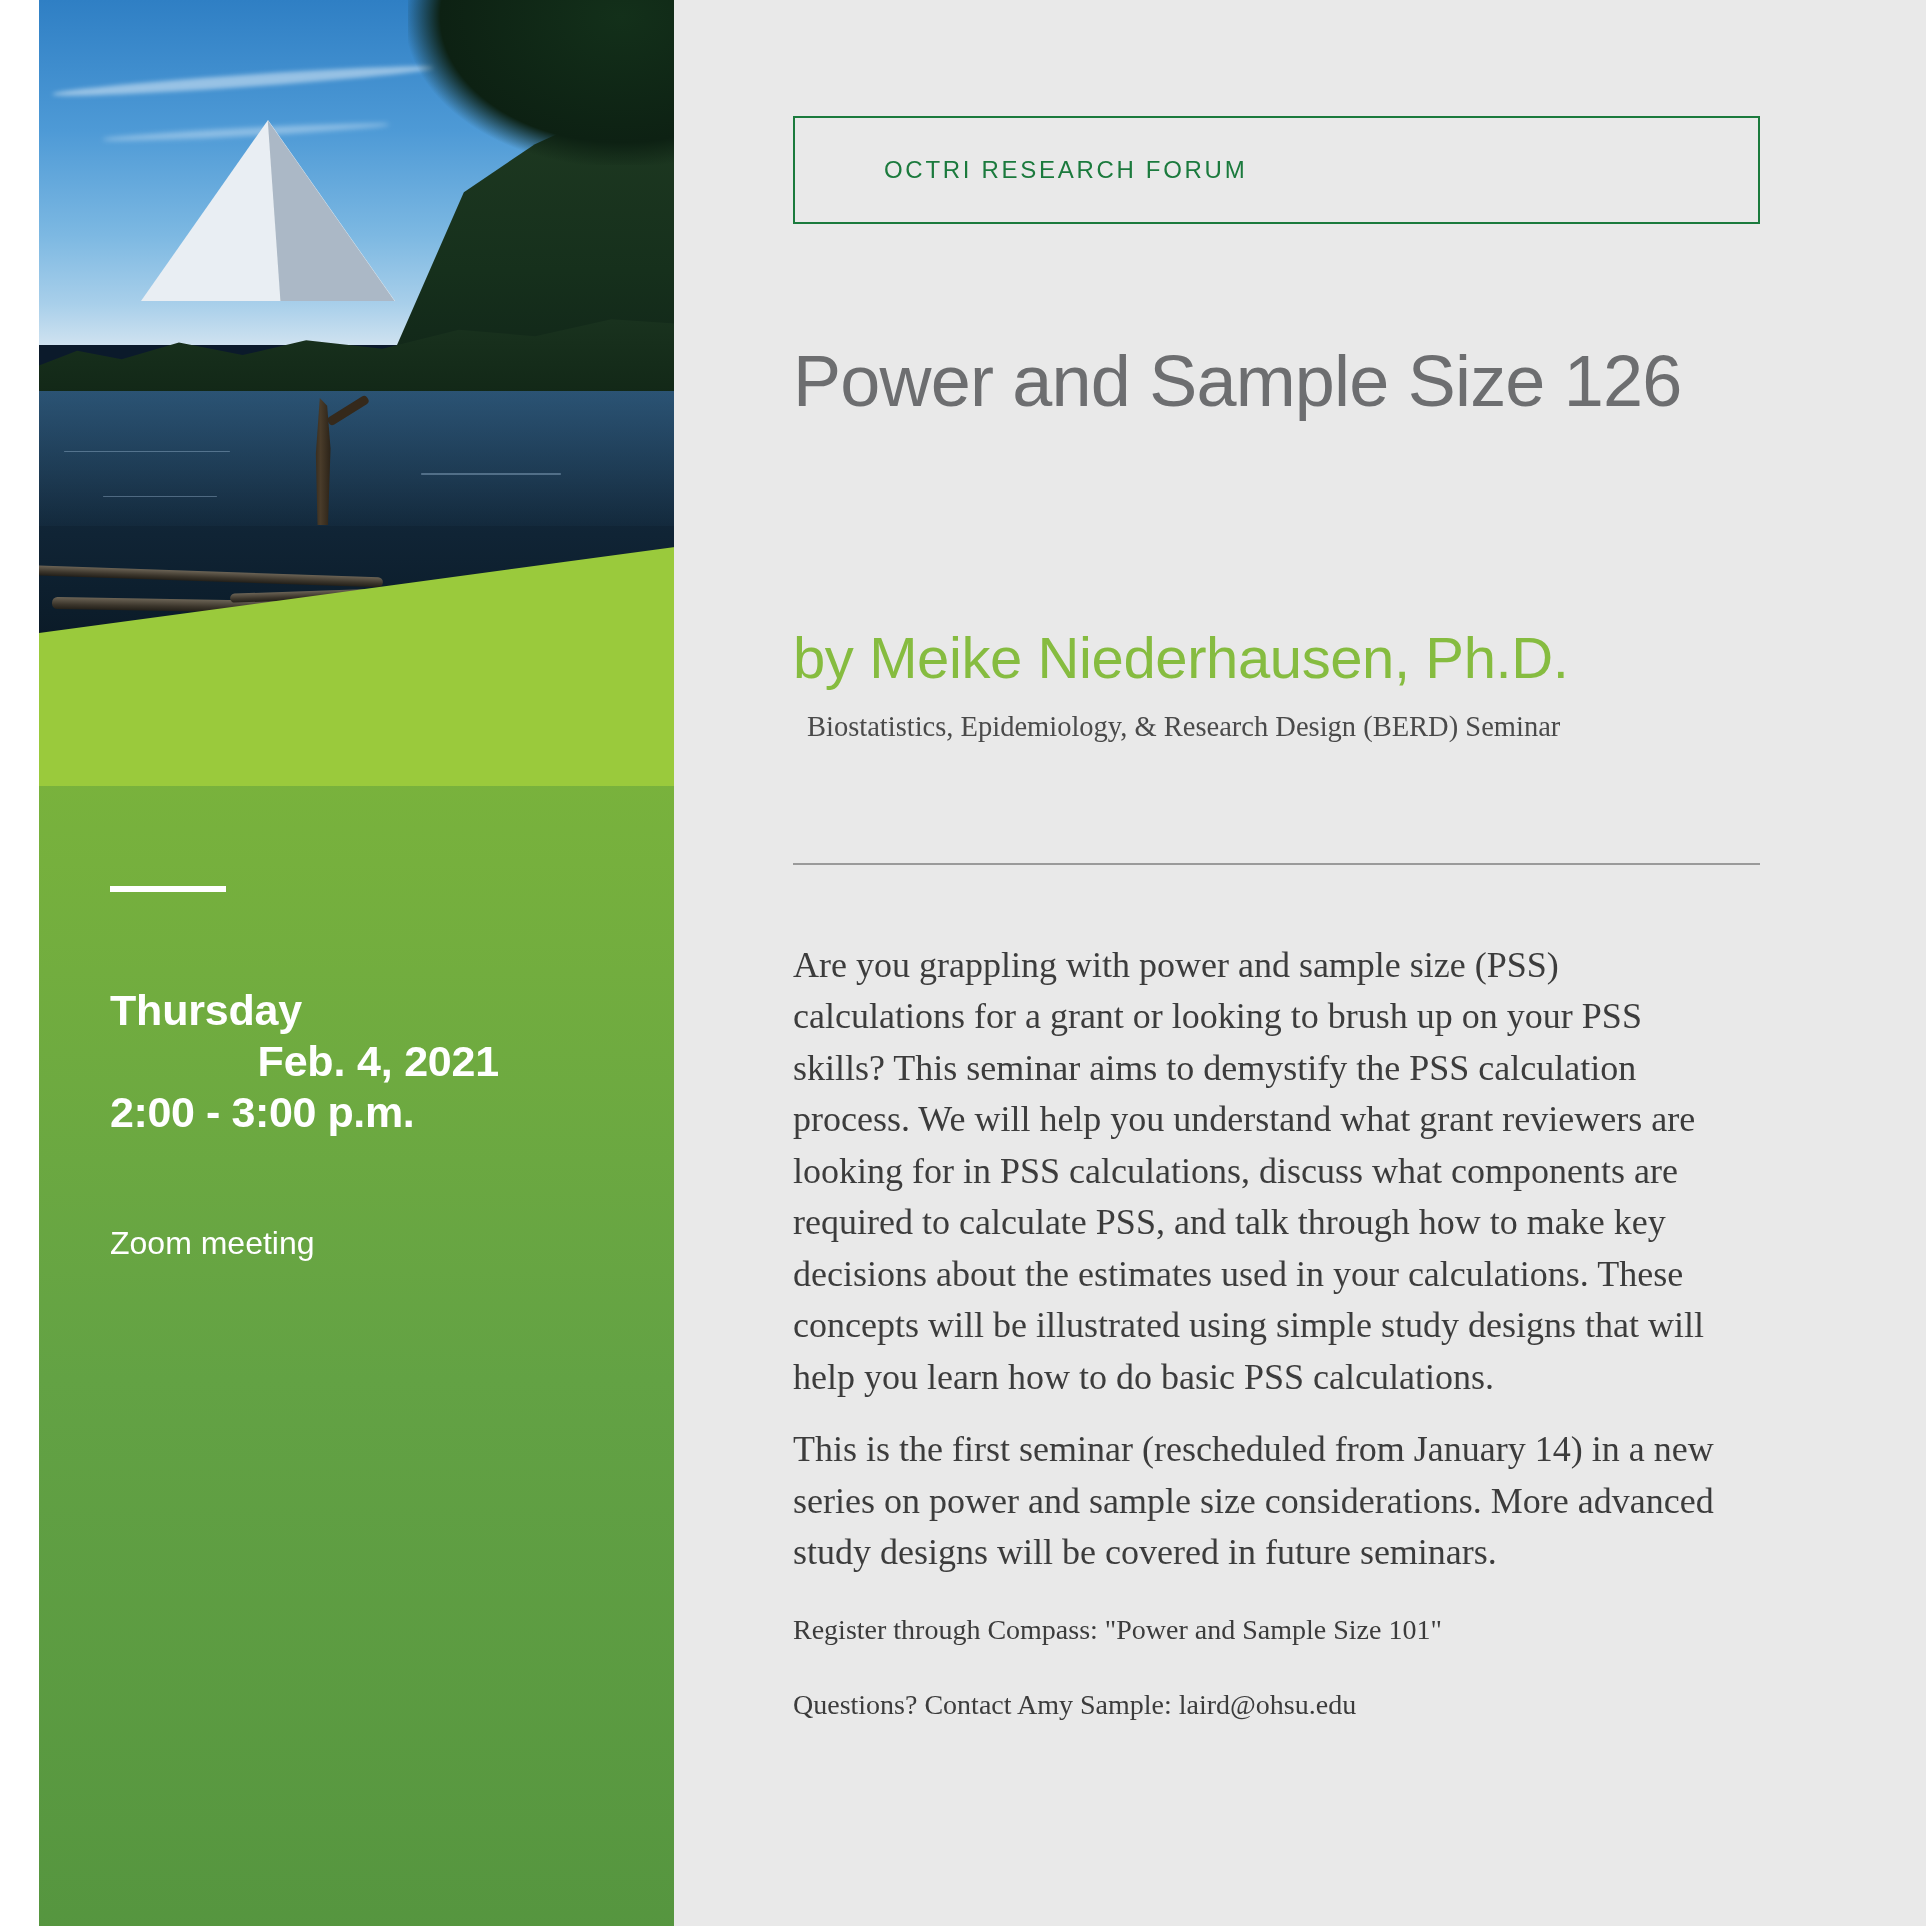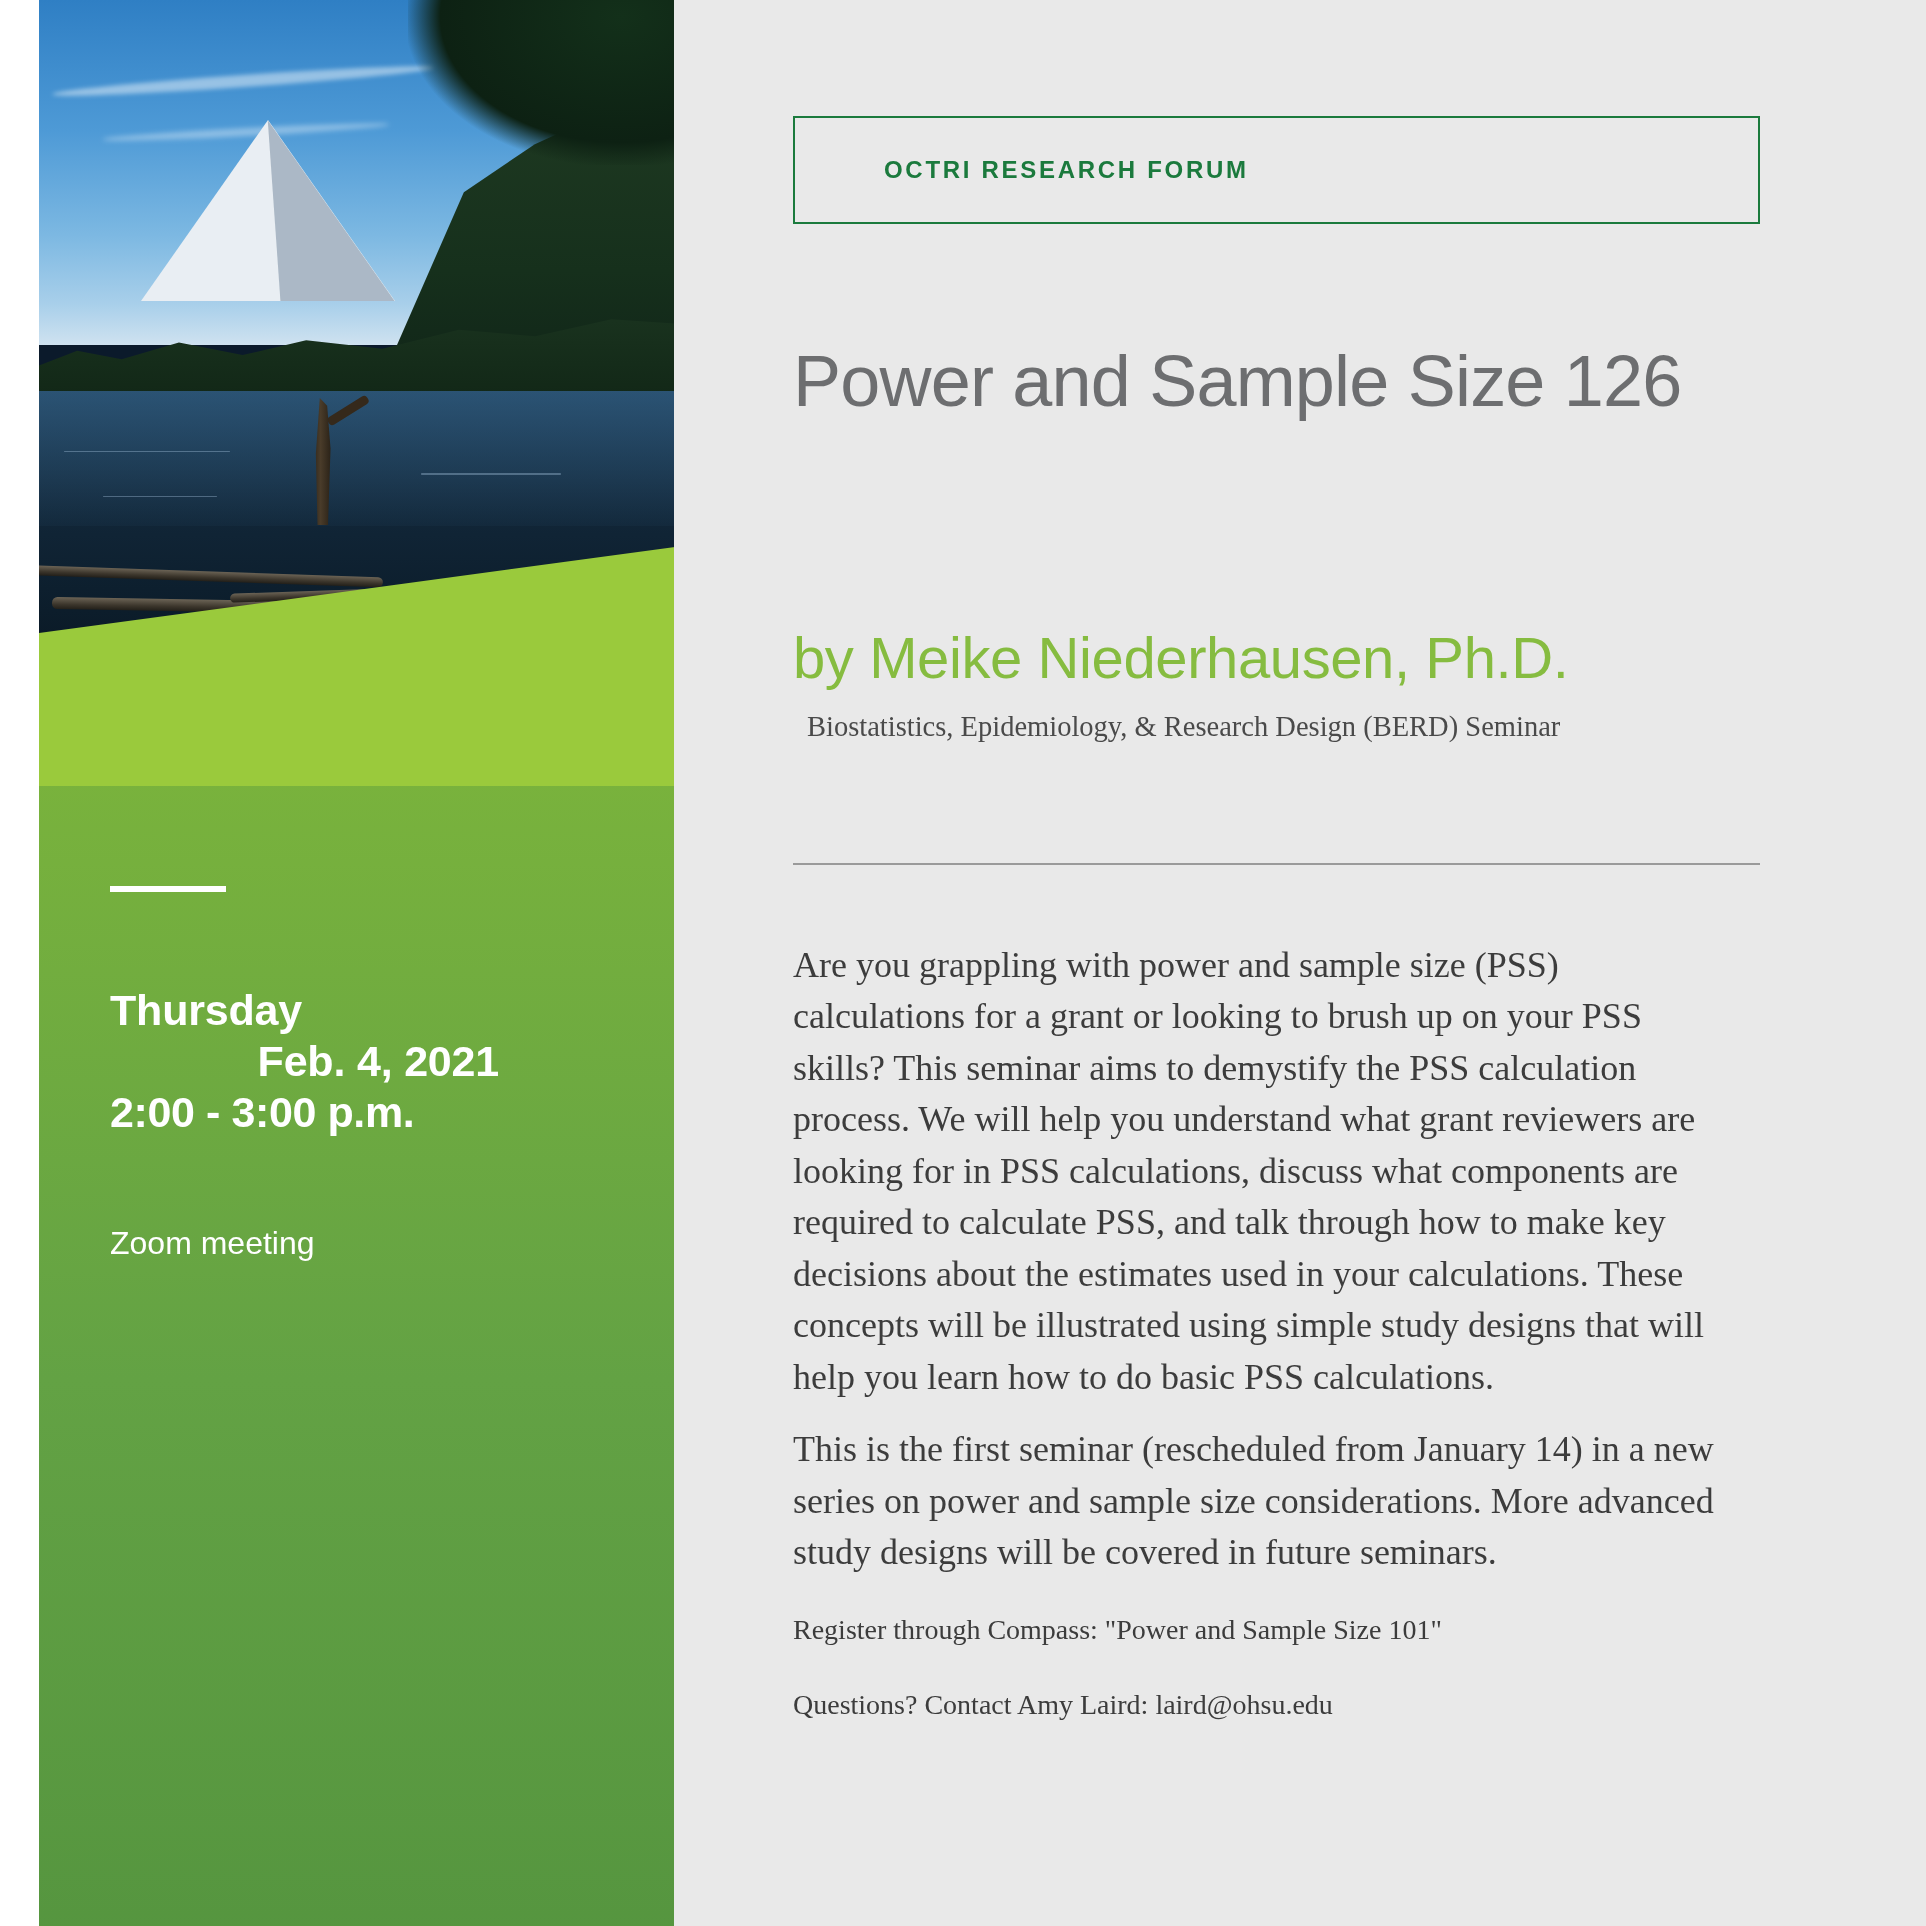--- a/index.html
+++ b/index.html
@@ -232,21 +232,21 @@
     width: 967px;
     height: 108px;
     border: 2.3px solid #1b7a3d;
     box-sizing: border-box;
   }
   .eyebrow-text {
     position: absolute;
     left: 210px;
     top: 156px;
     font-size: 24px;
-    font-weight: bold;
+    font-weight: normal;
     letter-spacing: 2.7px;
     color: #1b7a3d;
   }
 
   .title {
     position: absolute;
     left: 119px;
     top: 339px;
     width: 986px;
     font-size: 72px;
@@ -366,18 +366,18 @@
 
     <div class="divider"></div>
 
     <div class="body">
       <p>Are you grappling with power and sample size (PSS) calculations for a grant or looking to brush up on your PSS skills? This seminar aims to demystify the PSS calculation process. We will help you understand what grant reviewers are looking for in PSS calculations, discuss what components are required to calculate PSS, and talk through how to make key decisions about the estimates used in your calculations. These concepts will be illustrated using simple study designs that will help you learn how to do basic PSS calculations.</p>
       <p>This is the first seminar (rescheduled from January 14) in a new series on power and sample size considerations. More advanced study designs will be covered in future seminars.</p>
     </div>
 
     <div class="register">
       <p>Register through Compass: "Power and Sample Size 101"</p>
-      <p>Questions? Contact Amy Laird: laird@ohsu.edu</p>
+      <p>Questions? Contact Amy Sample: laird@ohsu.edu</p>
     </div>
 
   </div>
 </div>
 
 
 </body></html>

